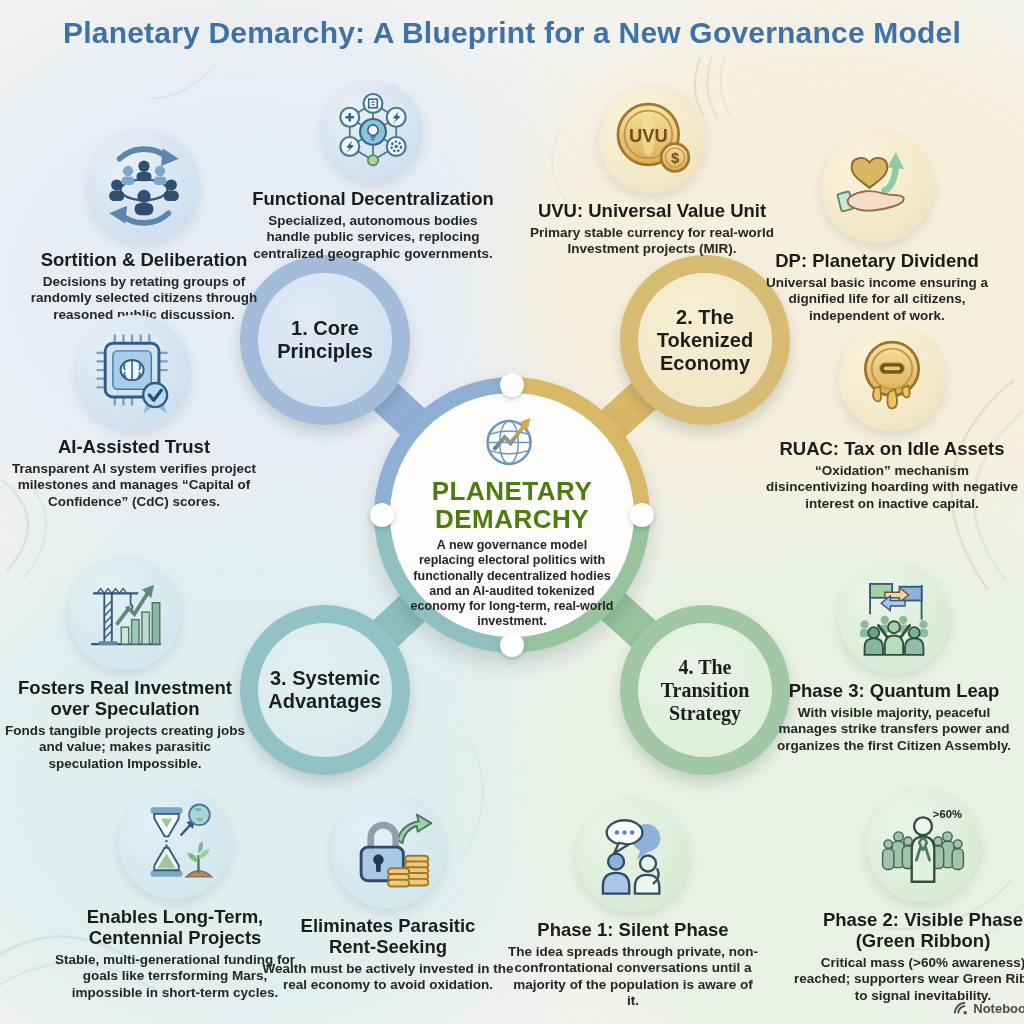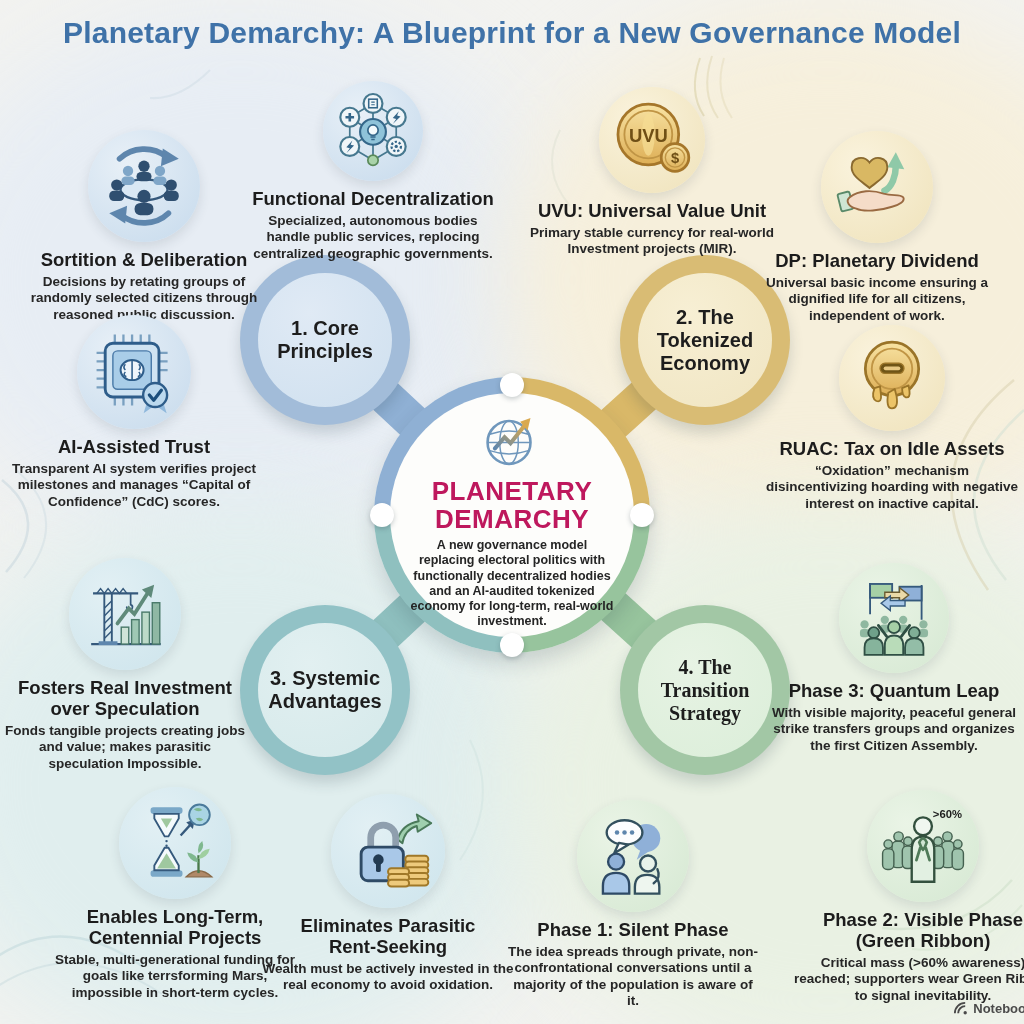--- a/index.html
+++ b/index.html
@@ -17,21 +17,21 @@
   .node-ring{position:absolute;width:170px;height:170px;border-radius:50%;z-index:3;
     box-shadow:0 8px 14px rgba(40,60,70,.18);}
   .node-inner{position:absolute;width:134px;height:134px;border-radius:50%;z-index:3;
     display:flex;align-items:center;justify-content:center;text-align:center;
     font-weight:bold;font-size:20px;line-height:1.15;color:#1d1d1d;white-space:pre-line;}
   #hub-ring{position:absolute;left:374px;top:377px;width:276px;height:276px;border-radius:50%;z-index:4;
     background:conic-gradient(#d9b868 0deg 90deg,#97c49d 90deg 180deg,#8fc0bf 180deg 270deg,#8fb0d4 270deg 360deg);
     box-shadow:0 10px 20px rgba(40,60,70,.18);}
   #hub-inner{position:absolute;left:390px;top:393px;width:244px;height:244px;border-radius:50%;z-index:4;
     background:#fdfdfb;display:flex;flex-direction:column;align-items:center;text-align:center;}
-  #hub-title{font-size:26px;font-weight:bold;color:#be185d;line-height:1.08;letter-spacing:.5px;white-space:pre-line;margin-top:2px;}
+  #hub-title{font-size:26px;font-weight:bold;color:#4d7c0f;line-height:1.08;letter-spacing:.5px;white-space:pre-line;margin-top:2px;}
   #hub-desc{width:208px;font-size:12.5px;font-weight:bold;color:#252525;line-height:1.22;margin-top:5px;}
   .hub-dot{position:absolute;width:24px;height:24px;border-radius:50%;background:#fff;z-index:5;
     box-shadow:0 2px 5px rgba(40,60,70,.25);}
   .item{position:absolute;text-align:center;z-index:5;}
   .icon-wrap{margin:0 auto;border-radius:50%;display:flex;align-items:center;justify-content:center;
     box-shadow:0 5px 12px rgba(40,60,70,.12);text-align:center;}
   .icon-wrap svg{display:block;}
   .item h3{font-size:18.5px;font-weight:bold;color:#1c1c1c;margin:8px 0 3px;line-height:1.13;white-space:pre-line;}
   .item p{font-size:13.5px;font-weight:bold;color:#262626;margin:0;line-height:1.22;}
   .ic-blue{background:radial-gradient(circle at 35% 30%, #e8f0f7, #c6daec);}
@@ -347,21 +347,21 @@
         <circle cx="28" cy="66" r="6" fill="#6fa08a" stroke="#2f4f44" stroke-width="2"></circle>
         <path d="M18,90 v-8 q0,-10 10,-10 q10,0 10,10 v8 z" fill="#86b49c" stroke="#2f4f44" stroke-width="2"></path>
         <circle cx="72" cy="66" r="6" fill="#7fae96" stroke="#2f4f44" stroke-width="2"></circle>
         <path d="M62,90 v-8 q0,-10 10,-10 q10,0 10,10 v8 z" fill="#93bda7" stroke="#2f4f44" stroke-width="2"></path>
         <path d="M42,70 L33,58 M58,70 L67,58" stroke="#2f4f44" stroke-width="3" stroke-linecap="round"></path>
         <circle cx="50" cy="60" r="6.5" fill="#a6d0a6" stroke="#2f4f44" stroke-width="2"></circle>
         <path d="M40,90 v-10 q0,-11 10,-11 q10,0 10,11 v10 z" fill="#b9dcb9" stroke="#2f4f44" stroke-width="2"></path>
       </svg>
     </div>
     <h3>Phase 3: Quantum Leap</h3>
-    <p>With visible majority, peaceful general strike transfers groups and organizes the first Citizen Assembly.</p>
+    <p>With visible majority, peaceful manages strike transfers power and organizes the first Citizen Assembly.</p>
   </div>
 
   <div class="item" style="left:507px;top:800px;width:252px;">
     <div class="icon-wrap ic-green" style="width:112px;height:112px;">
       <svg width="94" height="94" viewBox="0 0 100 100" fill="none">
         <circle cx="64" cy="31" r="15" fill="#8fb0d8"></circle>
         <polygon points="58,43 54,54 67,45" fill="#8fb0d8"></polygon>
         <ellipse cx="41" cy="25" rx="19" ry="13" fill="#fcfdfe" stroke="#33505e" stroke-width="2.5"></ellipse>
         <polygon points="35,36 30,47 45,38" fill="#fcfdfe" stroke="#33505e" stroke-width="2.5" stroke-linejoin="round"></polygon>
         <circle cx="33" cy="25" r="2.4" fill="#5e86ad"></circle>

